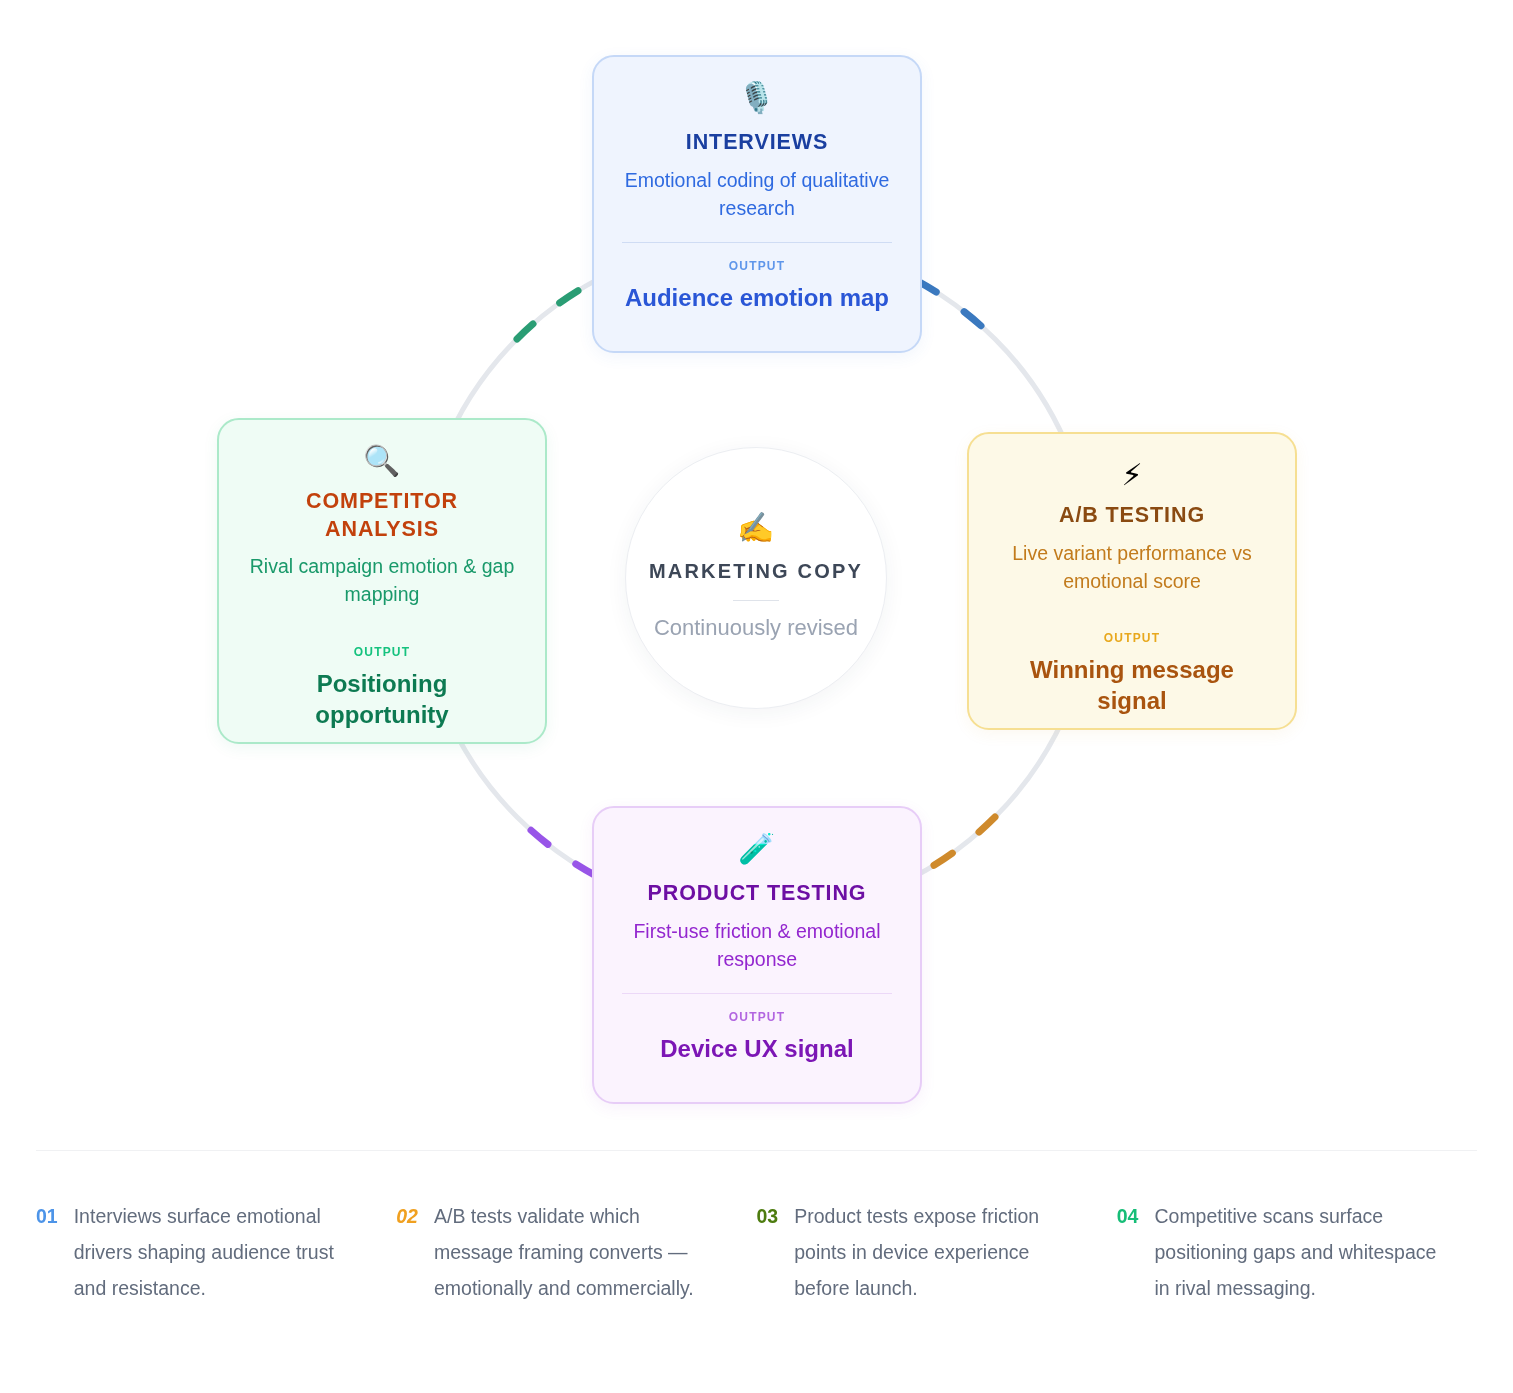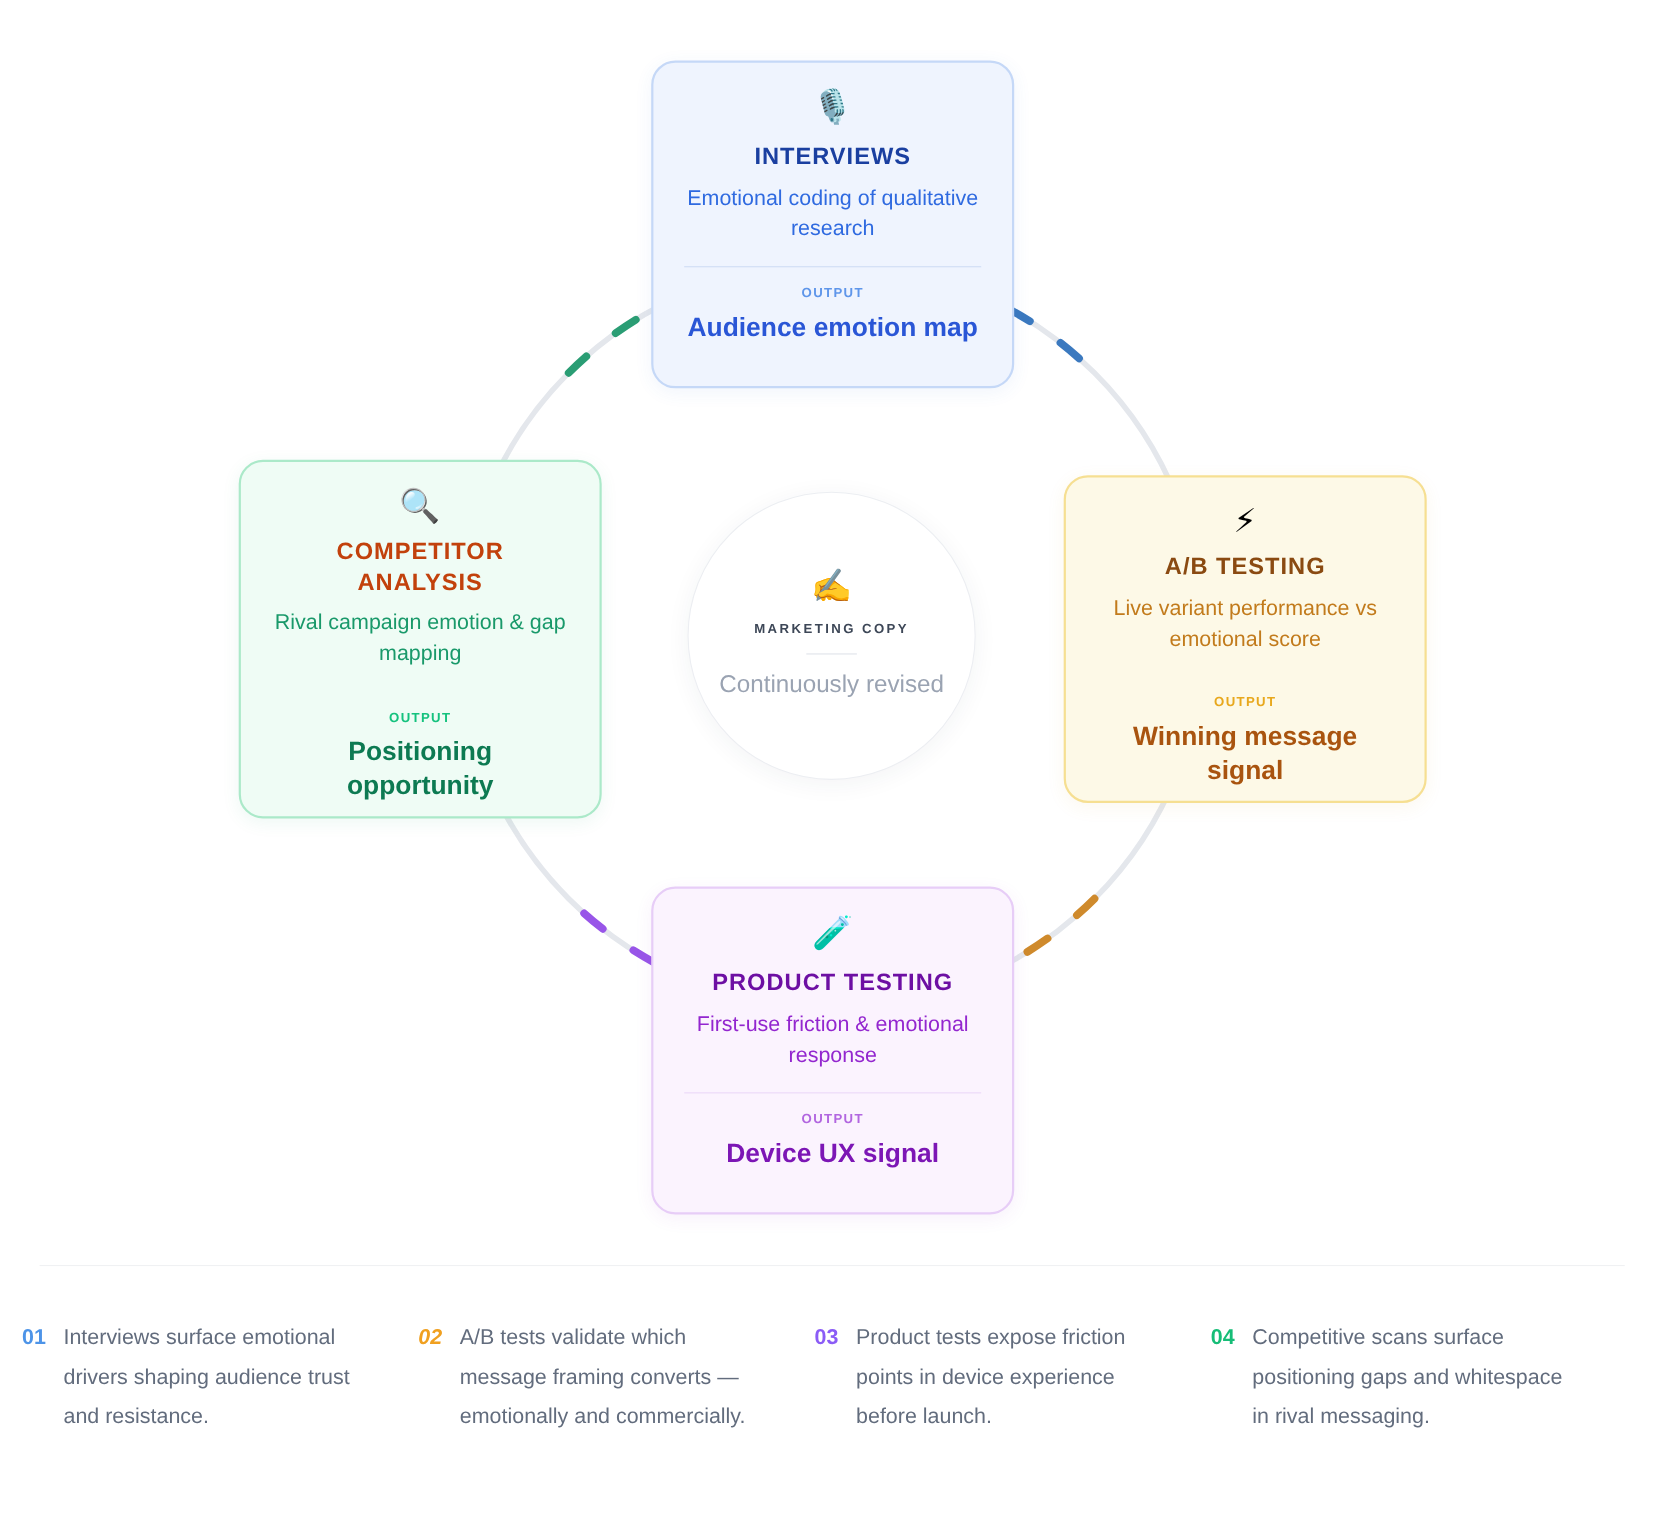--- a/index.html
+++ b/index.html
@@ -152,21 +152,21 @@
     align-items: center;
     justify-content: center;
     text-align: center;
   }
   #center-hub .hub-icon {
     font-size: 30px;
     line-height: 1;
     margin-bottom: 14px;
   }
   #center-hub .hub-title {
-    font-size: 12px;
+    font-size: 20px;
     font-weight: 700;
     letter-spacing: 2.2px;
     color: #3d4757;
     line-height: 1.45;
   }
   #center-hub .hub-divider {
     width: 46px;
     height: 1px;
     background: #dfe3ea;
     margin: 14px 0 12px;
@@ -181,21 +181,21 @@
   
   #footer-divider {
     position: absolute;
     left: 36px; top: 1150px;
     width: 1441px; height: 1px;
     background: #f0f1f3;
   }
 
   #footer-notes {
     position: absolute;
-    left: 20px; top: 1198px;
+    left: 36px; top: 1198px;
     width: 1441px;
     display: flex;
     gap: 0;
   }
 
   .footer-note {
     display: flex;
     align-items: flex-start;
     width: 25%;
     padding-right: 36px;
@@ -287,21 +287,21 @@
     <span class="footer-num" style="color: rgb(77, 148, 232);">01</span>
     <span class="footer-text">Interviews surface emotional drivers shaping audience trust and resistance.</span>
   </div>
 
   <div class="footer-note">
     <span class="footer-num" style="color: rgb(240, 160, 32); font-style: italic;">02</span>
     <span class="footer-text">A/B tests validate which message framing converts — emotionally and commercially.</span>
   </div>
 
   <div class="footer-note">
-    <span class="footer-num" style="color: #8b5cf6;">03</span>
+    <span class="footer-num" style="color: #4d7c0f;">03</span>
     <span class="footer-text">Product tests expose friction points in device experience before launch.</span>
   </div>
 
   <div class="footer-note">
     <span class="footer-num" style="color: rgb(22, 189, 119);">04</span>
     <span class="footer-text">Competitive scans surface positioning gaps and whitespace in rival messaging.</span>
   </div>
 
 </div>
 

